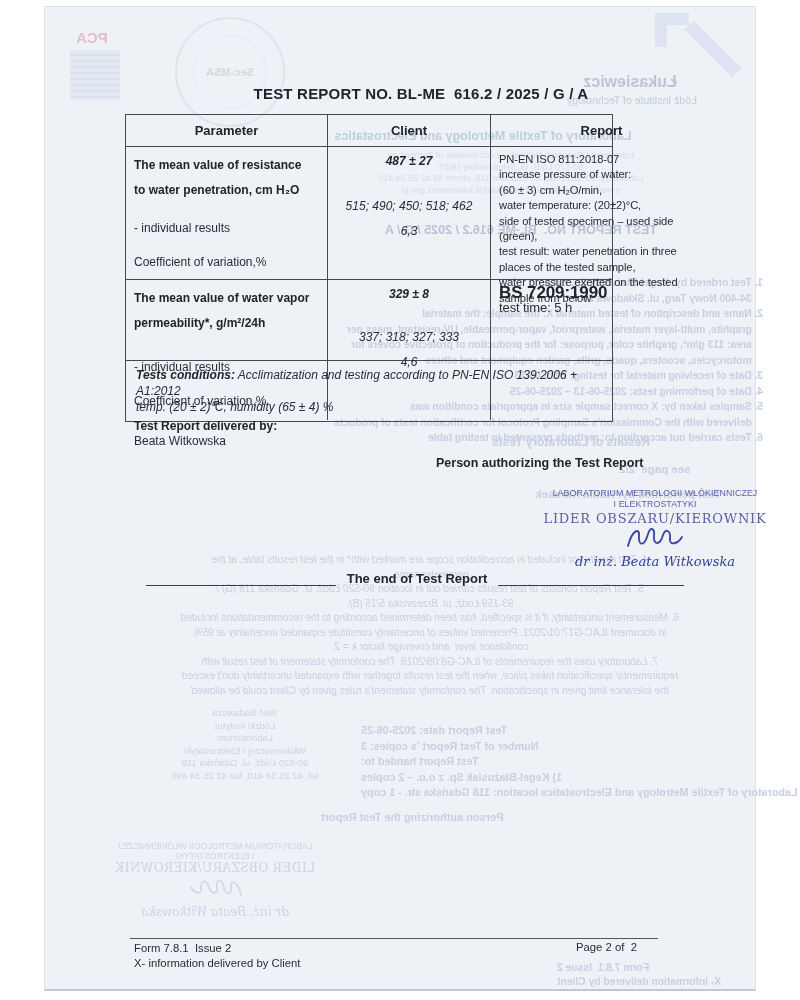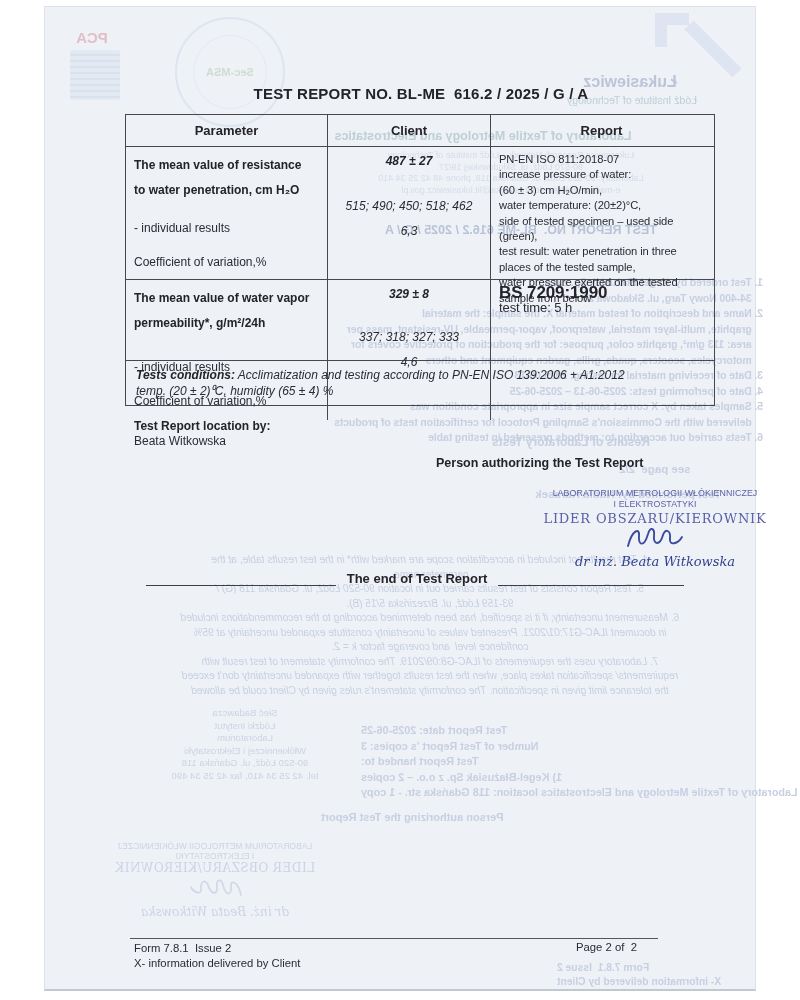--- a/index.html
+++ b/index.html
@@ -43,21 +43,21 @@
   .inst-stamp{font-size:9.5px;line-height:12.5px;text-align:center;color:#ccd3e4;}
   .stamp2{width:292px;text-align:center;color:#ccd3e6;}
   .stamp2 .s1{font-size:8.5px;line-height:10px;}
   .stamp2 .s3{font-family:"DejaVu Serif",serif;font-size:12px;letter-spacing:.5px;}
   .stamp2 .s4{font-family:"DejaVu Serif",serif;font-style:italic;font-size:12px;}
 
   
   .front{position:absolute;inset:0;z-index:2;}
   .doc-title{position:absolute;left:40px;top:78px;width:672px;text-align:center;
     font-weight:bold;font-size:15px;color:var(--ink-bold);letter-spacing:.2px;}
-  .rtable{position:absolute;left:80px;top:107px;width:590px;border:1.6px solid var(--border);}
+  .rtable{position:absolute;left:80px;top:107px;width:488px;border:1.6px solid var(--border);}
   .t-row{display:grid;grid-template-columns:201px 163px 222px;}
   .t-row > div{border-left:1.4px solid var(--border);}
   .t-row > div:first-child{border-left:none;}
   .t-row + .t-row{border-top:1.4px solid var(--border);}
   .th{height:31px;display:flex;align-items:center;justify-content:center;
     font-weight:bold;font-size:13px;color:var(--ink-bold);}
   .r1{height:133px;} .r2{height:81px;}
   .cell-p{padding:6px 8px;font-size:12px;line-height:25px;}
   .cell-v{padding:6px 4px;font-size:12px;line-height:16px;text-align:center;font-style:italic;}
   .cell-r{padding:5px 8px;font-size:11.2px;line-height:15.4px;letter-spacing:-.1px;}
@@ -231,21 +231,21 @@
         </div>
       </div>
 
       <div class="t-row" style="grid-template-columns:1fr;">
         <div class="cond"><b class="prew">Tests conditions:</b><span class="prew"> Acclimatization and testing according to PN-EN ISO 139:2006 + A1:2012
 temp. (20 ± 2)⁰C, humidity (65 ± 4) %</span></div>
       </div>
     </div>
 
     <div class="prep">
-      <div class="lbl prew">Test Report location by:</div>
+      <div class="lbl prew">Test Report delivered by:</div>
       <div class="prew">Beata Witkowska</div>
     </div>
 
     <div class="auth prew">Person authorizing the Test Report</div>
 
     <div class="stamp">
       <div class="s1 prew">LABORATORIUM METROLOGII WŁÓKIENNICZEJ</div>
       <div class="s1 prew">I ELEKTROSTATYKI</div>
       <div class="s3 prew">LIDER OBSZARU/KIEROWNIK</div>
       <div class="sig">

